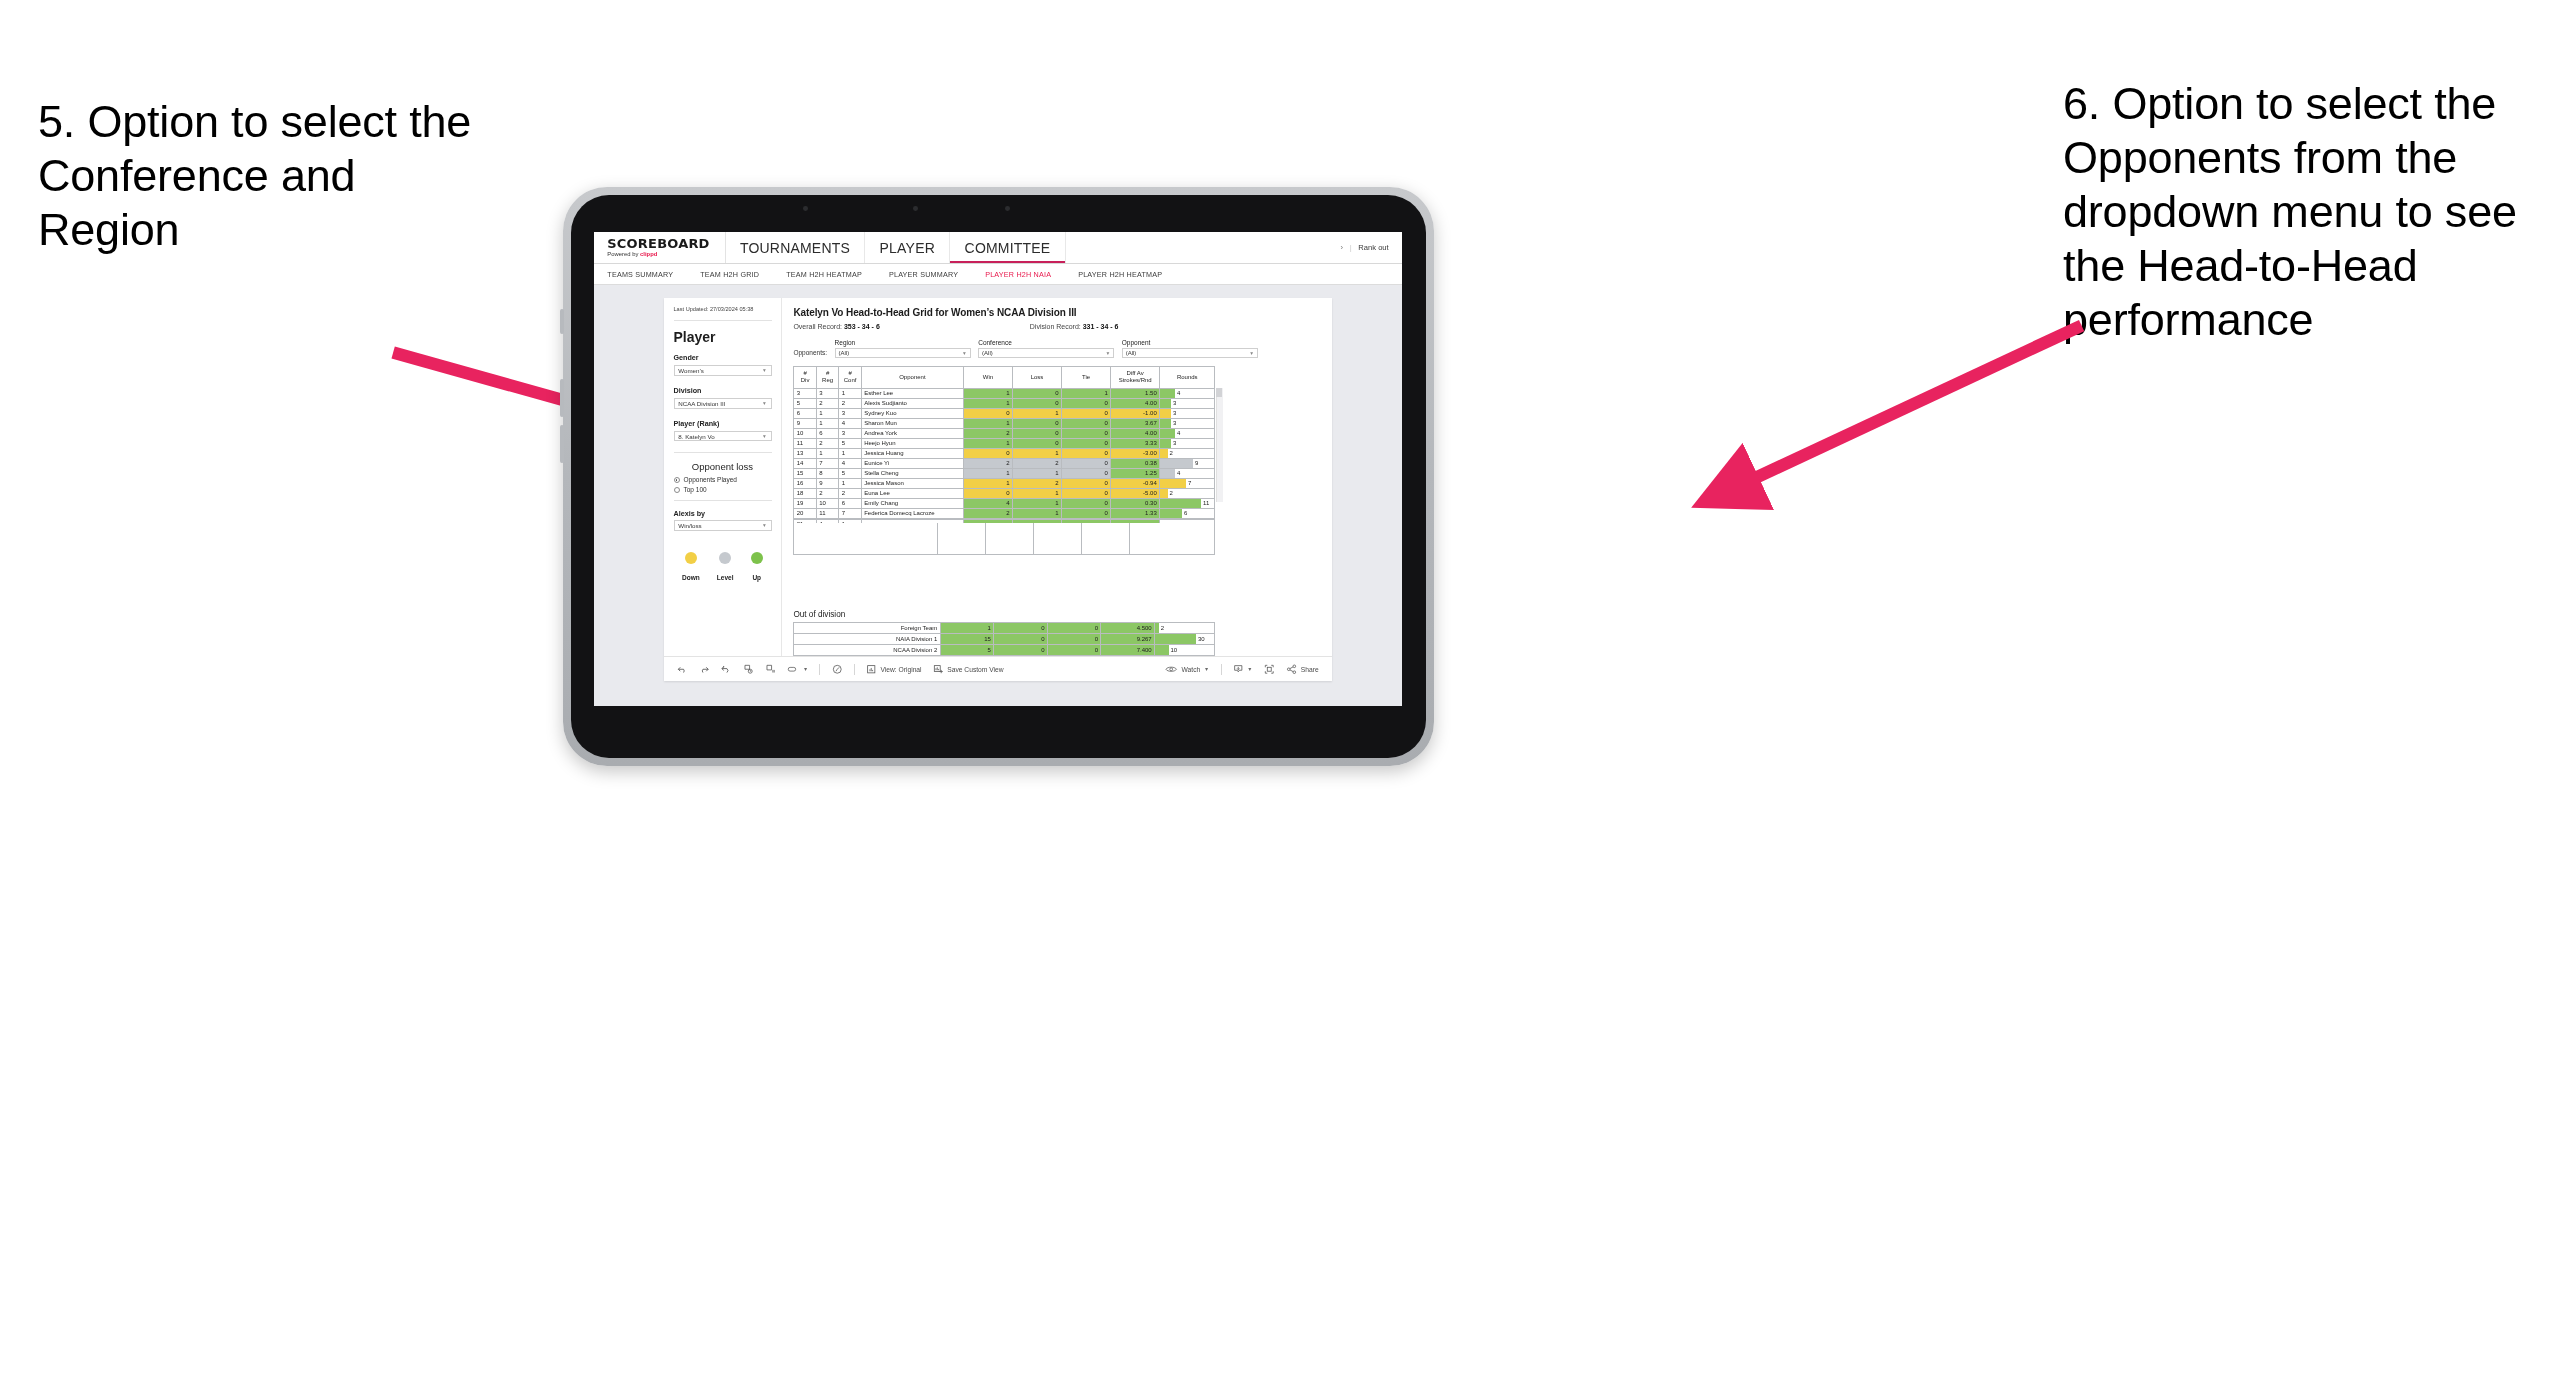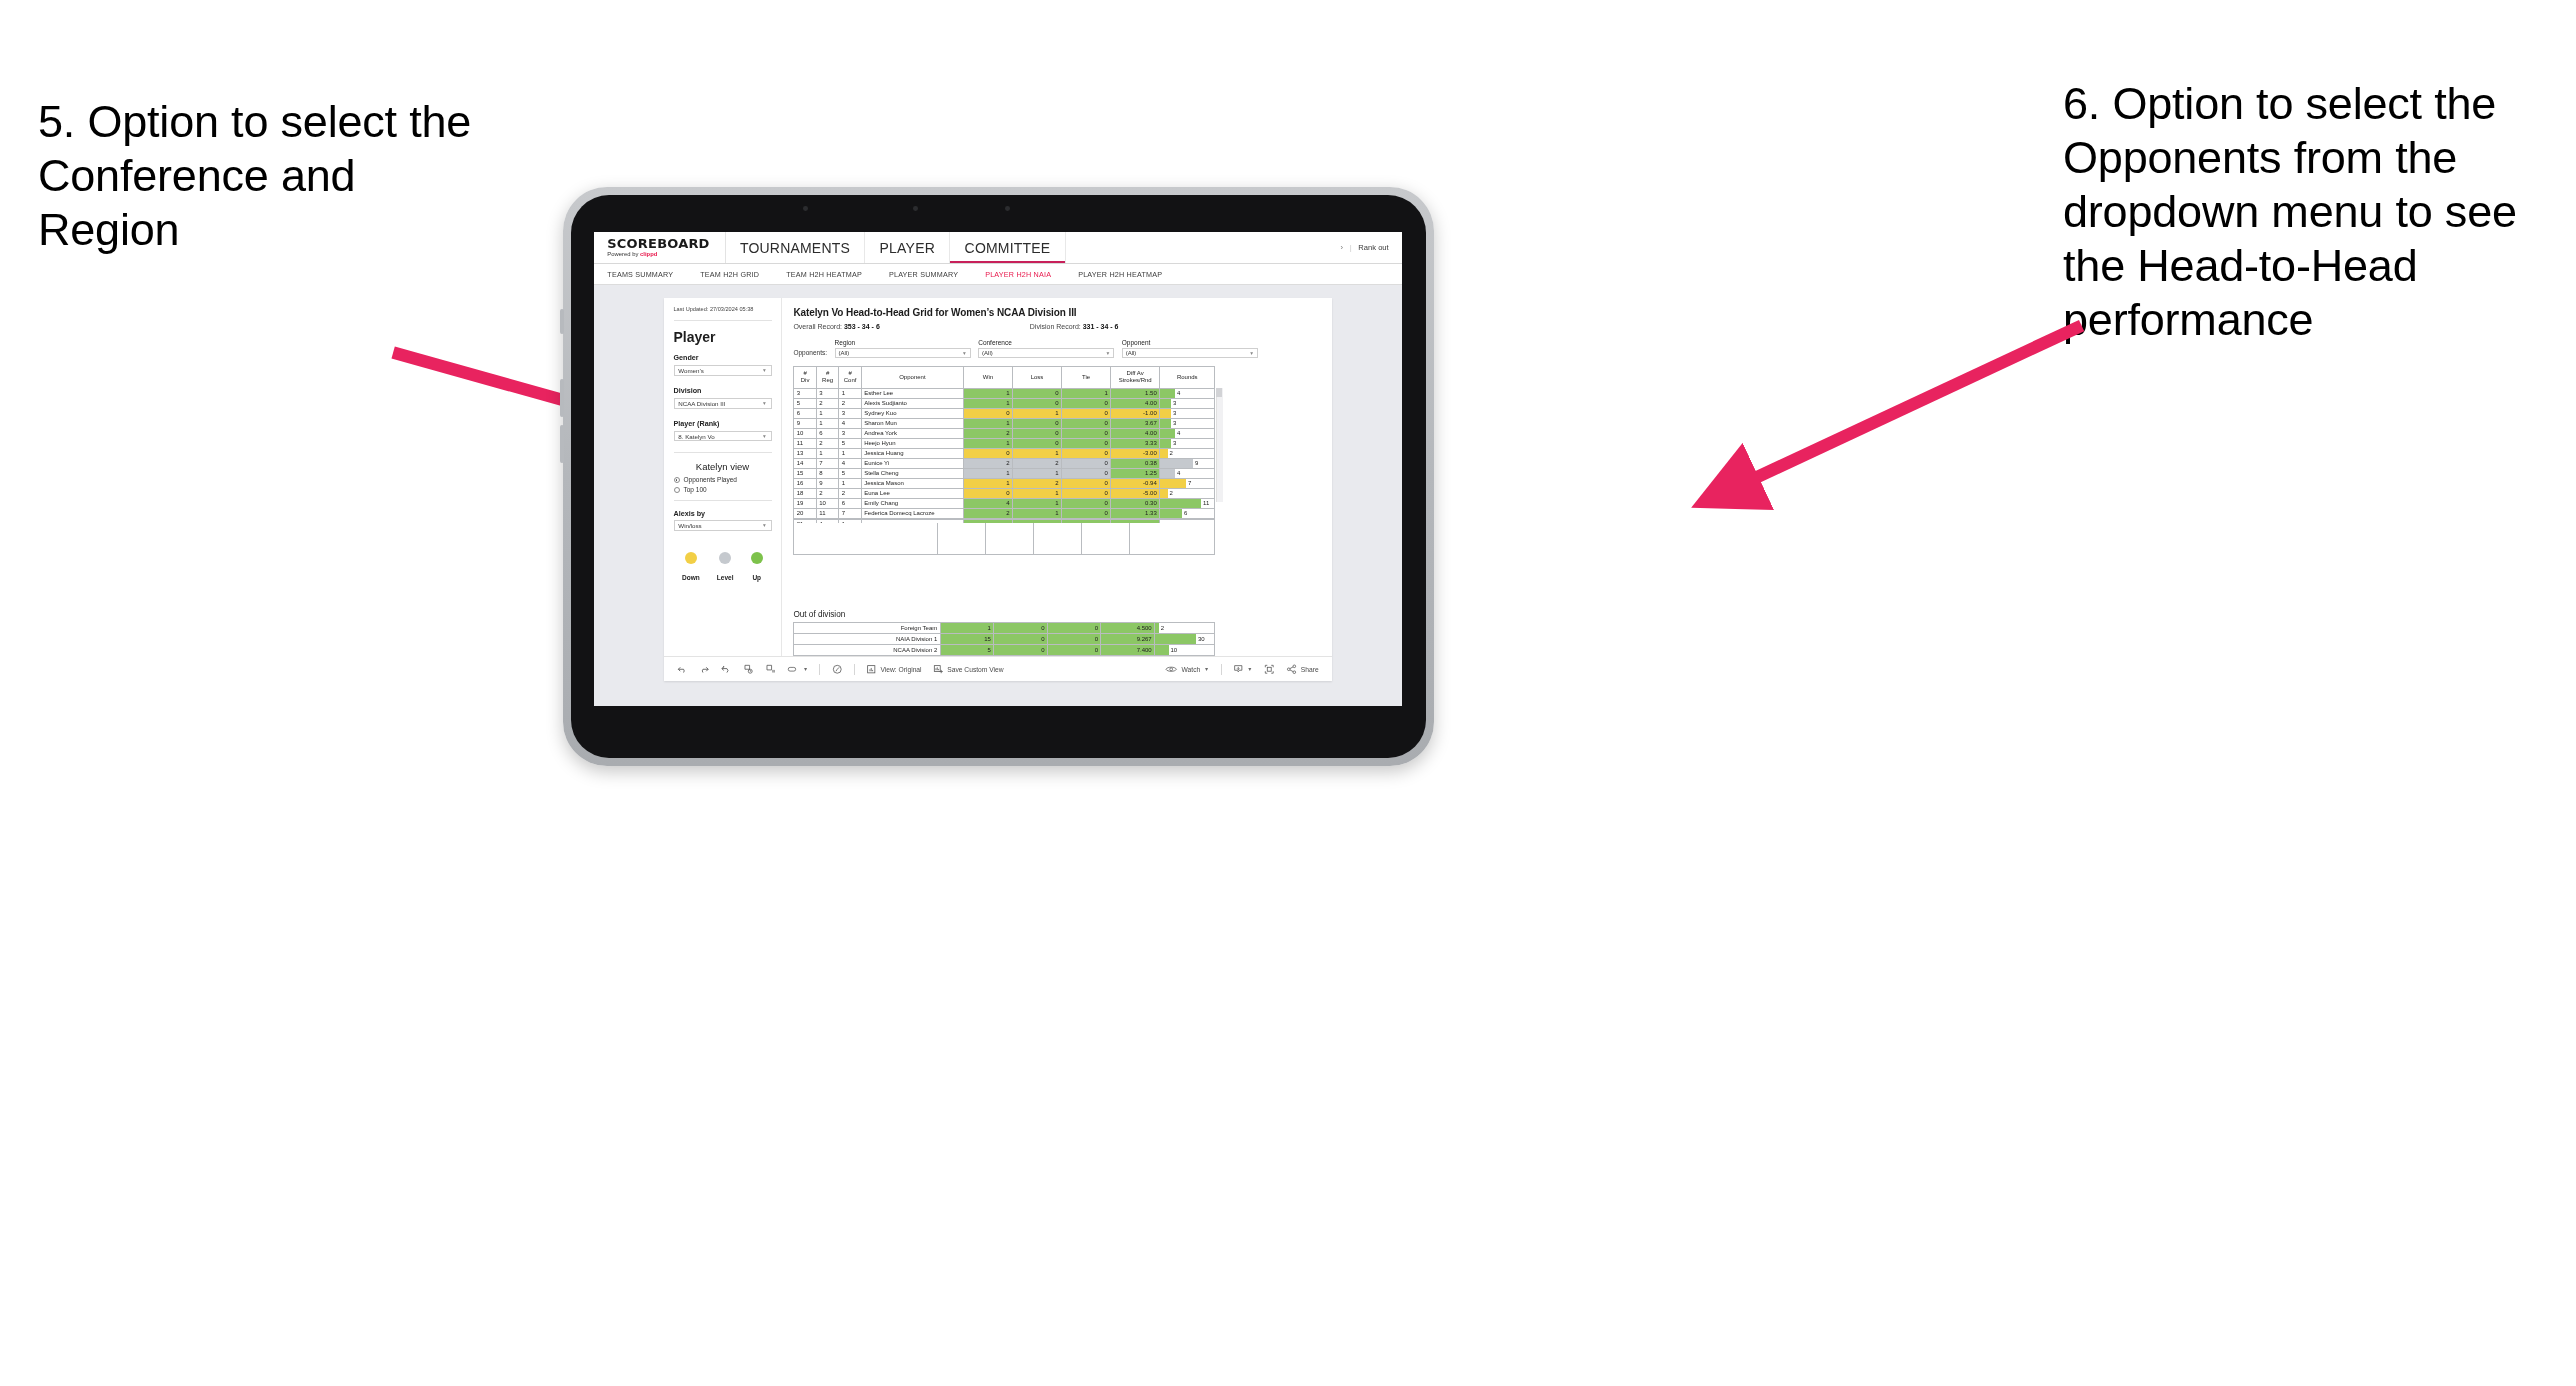--- a/index.html
+++ b/index.html
@@ -275,21 +275,21 @@
               <div class="fld">
                 <div class="fld-label">Player (Rank)</div>
                 <div class="select">
                   <span>8. Katelyn Vo</span>
                   <span class="car">▼</span>
                 </div>
               </div>
 
               <div class="hr"></div>
 
-              <div class="side-h2">Katelyn view</div>
+              <div class="side-h2">Opponent loss</div>
               <div class="radio-row">
                 <span class="radio on"></span>
                 <span>Opponents Played</span>
               </div>
               <div class="radio-row">
                 <span class="radio"></span>
                 <span>Top 100</span>
               </div>
 
               <div class="hr"></div>

